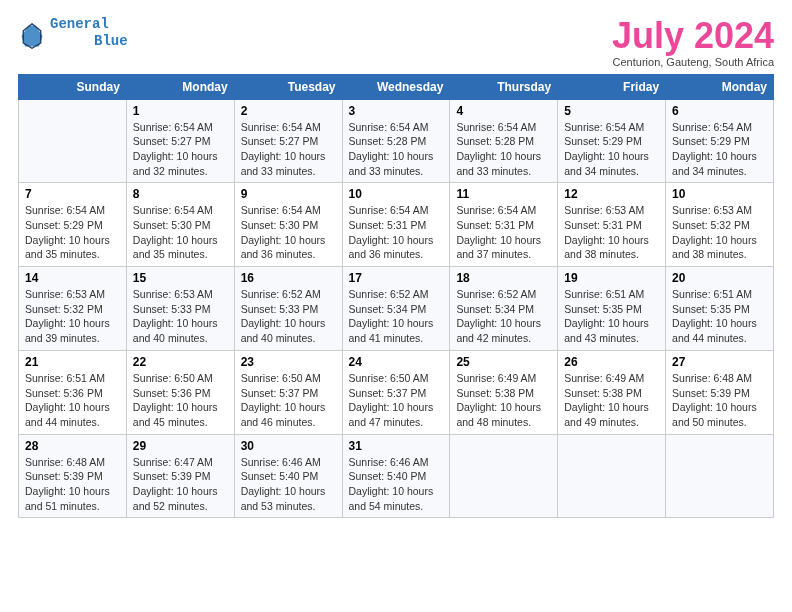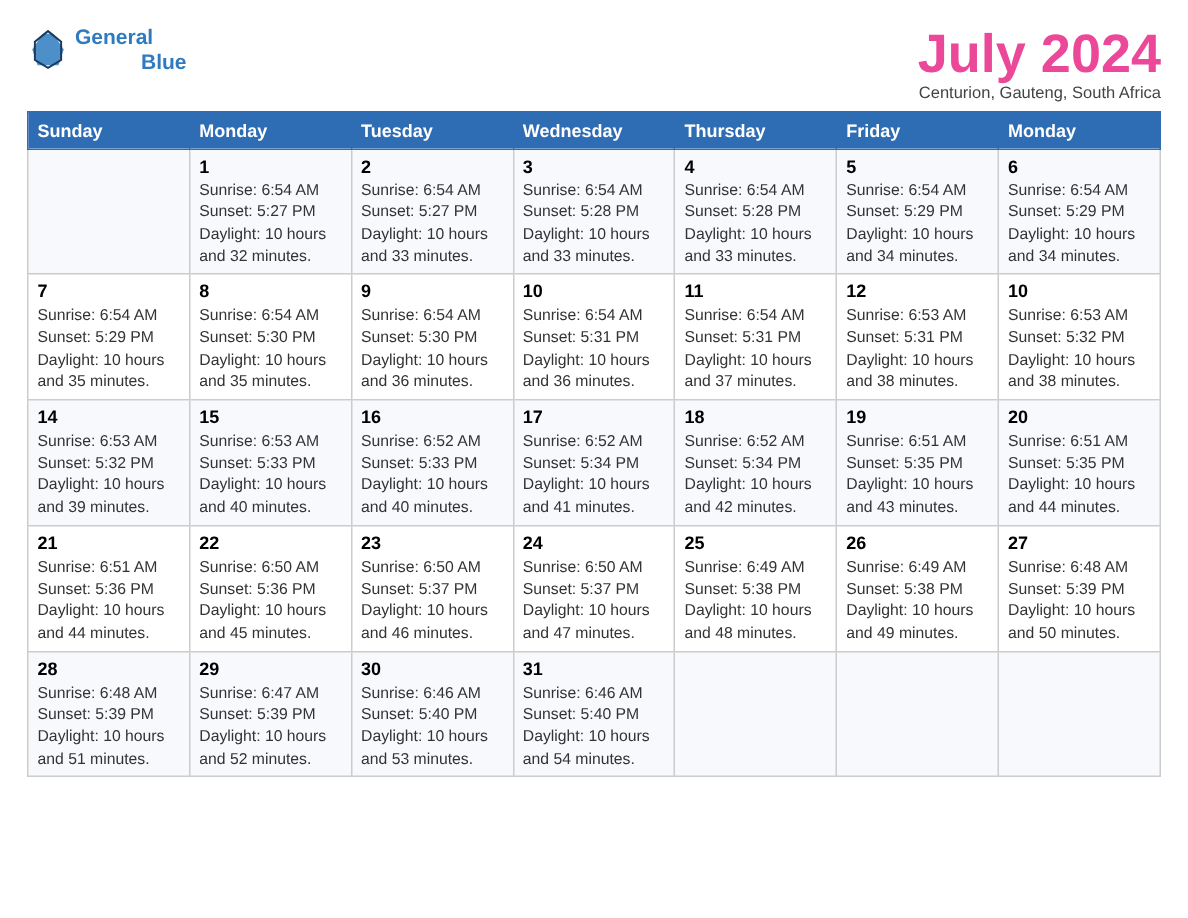--- a/index.html
+++ b/index.html
@@ -16,22 +16,23 @@
       padding: 16px 18px 10px 18px;
     }
     .header-row {
       display: flex;
       justify-content: space-between;
       align-items: flex-start;
       margin-bottom: 4px;
     }
     .logo {
       display: flex;
-      align-items: center;
+      align-items: flex-end;
       gap: 4px;
+      font-family: Liberation Mono, monospace;
     }
     .logo-text {
       font-size: 14px;
       font-weight: bold;
       color: #1a3a5c;
       line-height: 1.2;
     }
     .logo-text span {
       color: #2e7bbf;
     }
@@ -54,21 +55,21 @@
     }
     table {
       width: 100%;
       border-collapse: collapse;
       margin-top: 6px;
       font-size: 11px;
     }
     thead tr th {
       background-color: #2e6db4;
       color: #fff;
-      text-align: left;
+      text-align: right;
       padding: 5px 6px;
       font-size: 12px;
       font-weight: bold;
       border: 1px solid #2e6db4;
     }
     tbody tr td {
       border: 1px solid #ccc;
       padding: 4px 6px;
       vertical-align: top;
       background: #fff;

